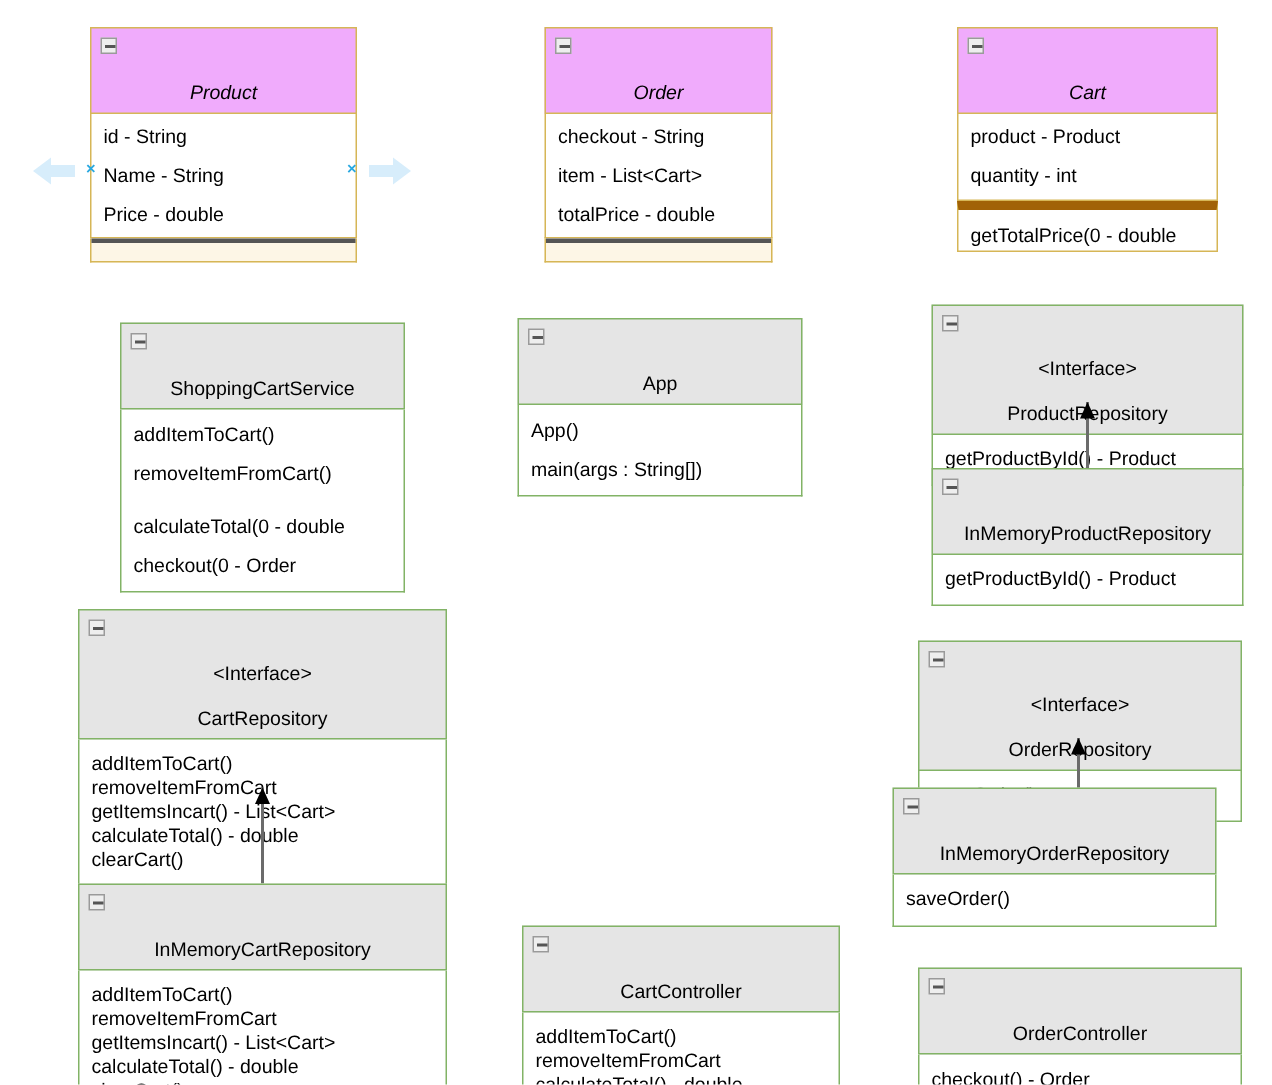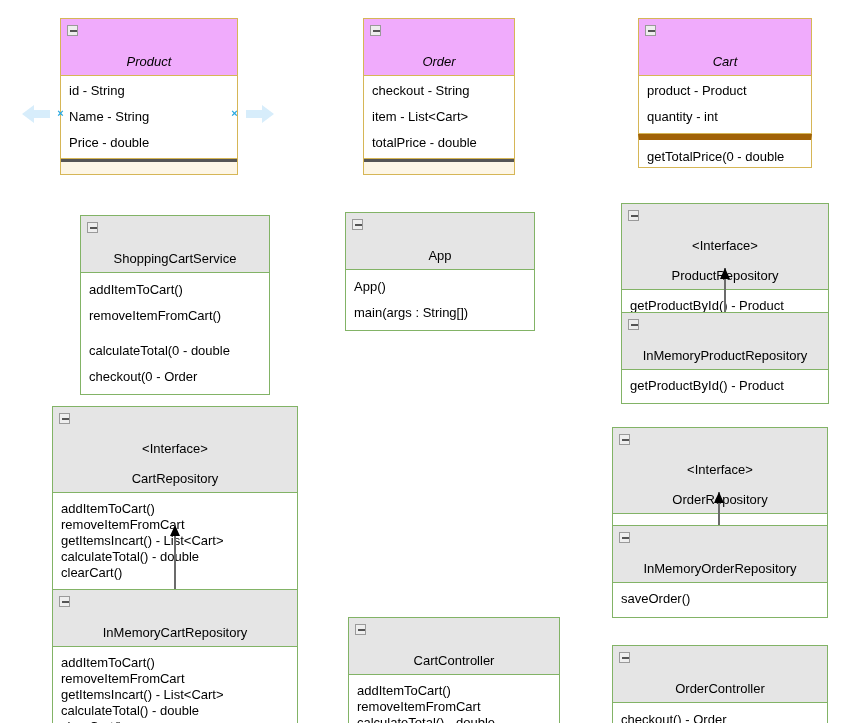--- a/index.html
+++ b/index.html
@@ -247,21 +247,21 @@
     <div class="compart ops-tight" style="padding-top:8px;padding-bottom:9px;">
       <div class="row">saveOrder()</div>
     </div>
   </div>
 
   <div class="conn" style="left:718px;top:492px;width:2px;height:34px;">
     <span class="stem" style="height:34px;"></span>
     <span class="head"></span>
   </div>
 
-  <div class="umlclass green" style="left:612px;top:525px;width:216px;">
+  <div class="umlclass green" style="left:595px;top:525px;width:216px;">
     <div class="hdr">
       <span class="tick"></span>
       <span>InMemoryOrderRepository</span>
     </div>
     <div class="compart ops-tight" style="padding-top:8px;padding-bottom:10px;">
       <div class="row">saveOrder()</div>
     </div>
   </div>
 
   <div class="umlclass green" style="left:348px;top:617px;width:212px;">

